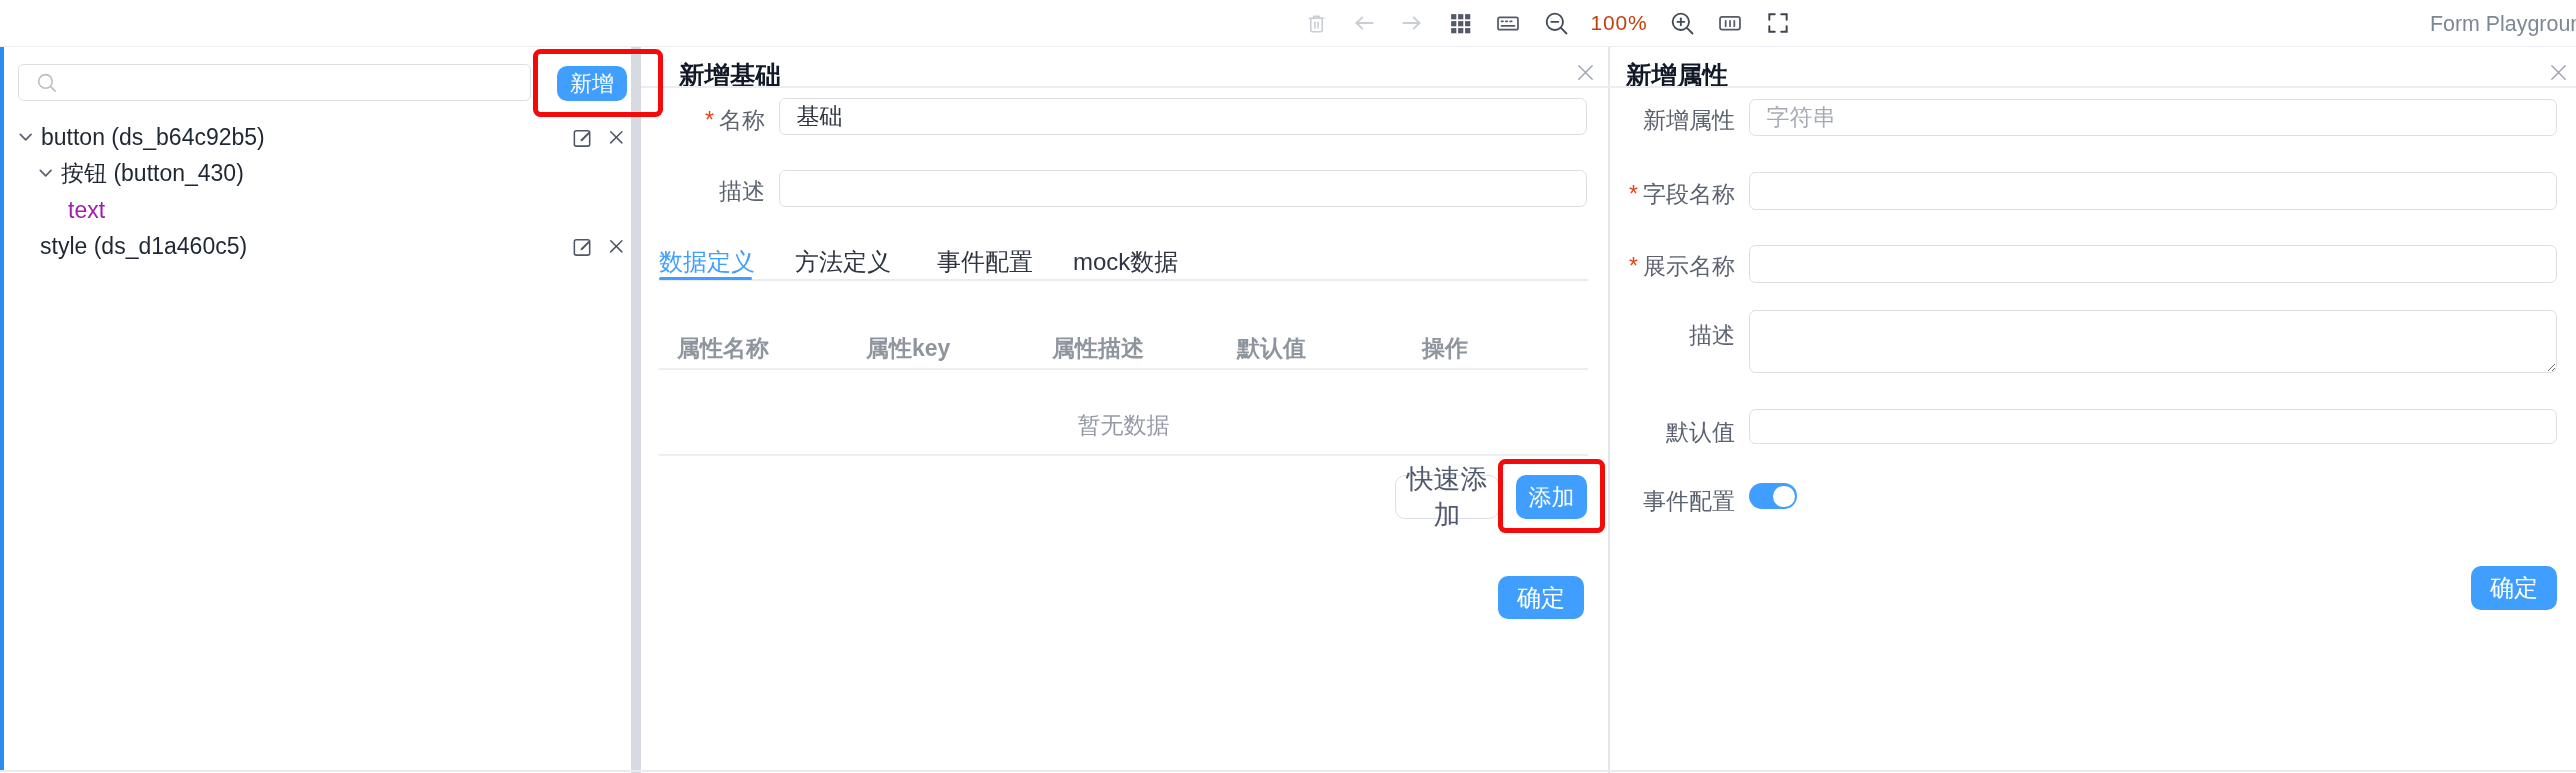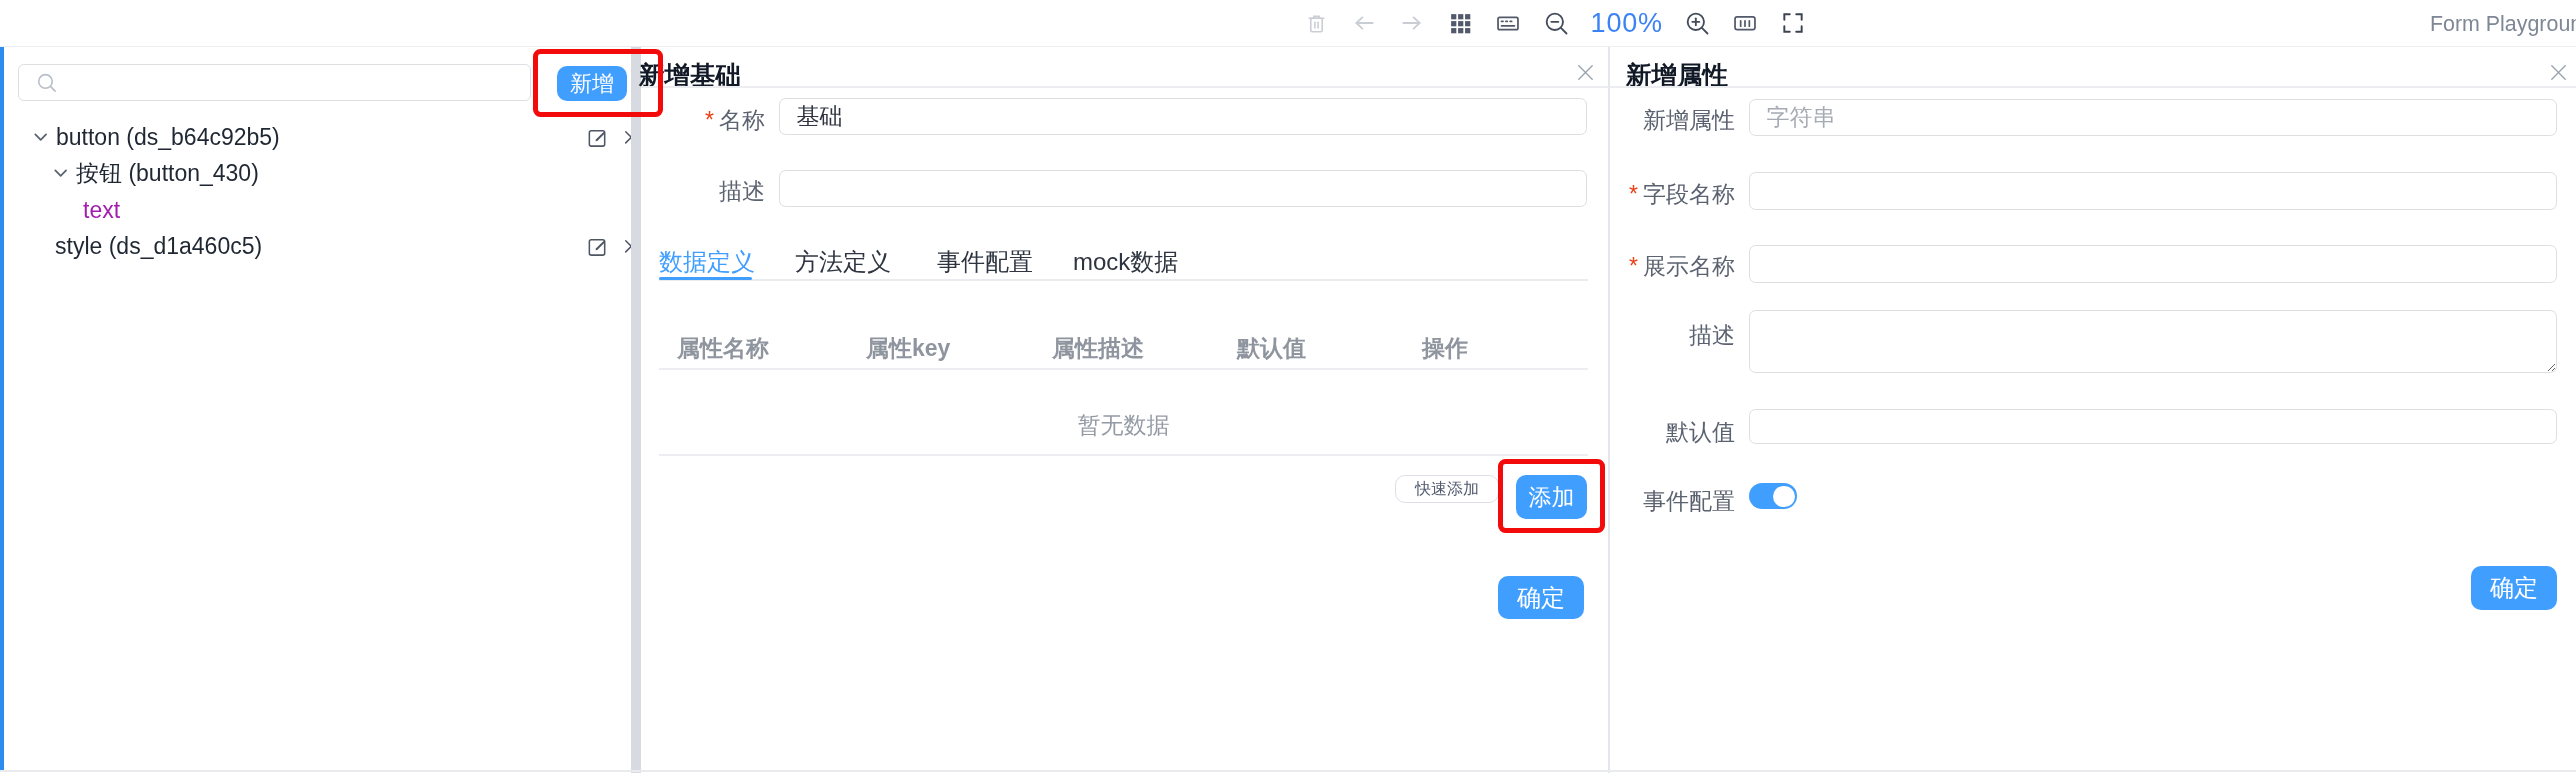--- a/index.html
+++ b/index.html
@@ -9,33 +9,33 @@
     background: #ffffff;
     color: #17233d;
     position: relative;
   }
   .abs { position: absolute; }
 
   
   .topbar { left:0; top:0; width:2576px; height:47px; background:#fff; border-bottom:1.6px solid #eceef1; }
   .toolbar { left:1301px; top:0; height:46px; display:flex; align-items:center; gap:18px; }
   .tool { display:flex; align-items:center; justify-content:center; width:30px; height:33px; cursor:pointer; background:none; border:none; }
-  .zoom-text { font-size:27px; color:#3b82f6; letter-spacing:0.8px; padding:0 1.6px; }
+  .zoom-text { font-size:21px; color:#c2410c; letter-spacing:0.8px; padding:0 1.6px; }
   .fp-label { left:2430px; top:11.5px; font-size:21.4px; color:#7e8795; white-space:nowrap; }
 
   
   .left-strip { left:0; top:47px; width:4.1px; height:724px; }
   .search { left:18px; top:64px; width:513px; height:37px; border:1.6px solid #dcdee2; border-radius:5.8px; display:flex; align-items:center; background:#fff; }
   .search svg { margin-left:15px; flex:none; }
   .search input { border:none; outline:none; flex:1; font-size:23px; font-family:inherit; color:#303540; margin-left:13px; margin-right:8.2px; background:transparent; }
   .search input::placeholder { color:#c0c4cc; }
   .btn { display:flex; align-items:center; justify-content:center; border:none; border-radius:10px; font-family:Liberation Serif, serif; cursor:pointer; }
   .btn-primary { color:#fff; }
   .btn-add { left:557px; top:66px; width:70px; height:35px; font-size:22px; }
-  .tree-row { left:15px; height:36px; width:641px; }
+  .tree-row { left:0; height:36px; width:641px; }
   .tree-caret { position:absolute; top:7.4px; }
   .tree-label { position:absolute; top:0; line-height:36px; font-size:23px; color:#1f2733; white-space:nowrap; }
   .tree-label.muted { color:#a21caf; }
   .row-icon { position:absolute; top:6.6px; cursor:pointer; background:none; border:none; }
   .gutter { left:631px; top:47px; width:10px; height:726px; background:#d7dbe1; }
 
   
   .dlg-title { font-size:25.5px; font-weight:bold; color:#111826; white-space:nowrap; }
   .hdiv { height:1.6px; background:#ecedf0; }
   .vdiv { width:1.6px; background:#e3e6ea; }
@@ -44,21 +44,21 @@
   .tinput { border:1.6px solid #dcdee2; border-radius:6.6px; font-size:23px; font-family:inherit; color:#2f3440; padding:0 16.5px; outline:none; background:#fff; }
   .tinput.muted-value { color:#a6abb3; }
   textarea.tinput { padding:10px 16.5px; resize:both; }
   .close-btn { background:none; border:none; cursor:pointer; }
 
   
   .tab { position:absolute; top:245px; height:33px; line-height:33px; font-size:24px; color:#2e3540; cursor:pointer; white-space:nowrap; }
   .tab.active { color:var(--primary); }
   .th { position:absolute; top:333px; font-size:23px; font-weight:bold; color:#8f959e; white-space:nowrap; }
   .empty-text { left:659px; top:410px; width:929px; text-align:center; font-size:23px; color:#959ba5; }
-  .btn-quick { left:1395px; top:475px; width:104px; height:28px; background:#fff; border:1.6px solid #dcdfe6; color:#515a6e; font-size:16px; }
+  .btn-quick { left:1395px; top:475px; width:104px; height:44px; background:#fff; border:1.6px solid #dcdfe6; color:#515a6e; font-size:27px; }
   .btn-addcol { left:1516px; top:475px; width:71px; height:44px; font-size:23px; }
   .btn-confirm { font-size:24px; }
 
   
   .annotation { border:5.8px solid var(--annotation); border-radius:7.4px; z-index:40; pointer-events:none; }
 
   
   .switch { left:1749px; top:483px; width:48px; height:26px; border-radius:13px; cursor:pointer; }
   .switch .knob { position:absolute; right:2.5px; top:2.5px; width:21.4px; height:21.4px; border-radius:50%; background:#fff; }
 
@@ -203,21 +203,21 @@
         <line x1="5.5" y1="5.5" x2="18.5" y2="18.5"></line>
         <line x1="18.5" y1="5.5" x2="5.5" y2="18.5"></line>
       </svg>
   </button>
 </div>
 
 <div class="abs gutter"></div>
 
 <div class="abs vdiv" style="left:1608px; top:47px; height:726px;"></div>
 
-<span class="abs dlg-title" style="left:631px; top:58px;padding-left:8px;">新增基础</span>
+<span class="abs dlg-title" style="left:671px; top:58px;padding-left:8px;">新增基础</span>
 <button class="abs close-btn" style="left:1574px; top:61px;">
   <svg width="23" height="23" viewBox="0 0 24 24" fill="none" stroke="#9aa2ad" stroke-width="1.4" stroke-linecap="round">
       <line x1="5" y1="5" x2="19" y2="19"></line>
       <line x1="19" y1="5" x2="5" y2="19"></line>
     </svg>
 </button>
 <div class="abs hdiv" style="left:641px; top:86px; width:967px;"></div>
 
 <div class="abs fld-label" style="left:609px; top:105px; width:156px;"><span class="req">*</span><span>名称</span></div>
 <input class="abs tinput" style="left: 779px; top: 98px; width: 808px; height: 37px;" type="text" value="基础">

